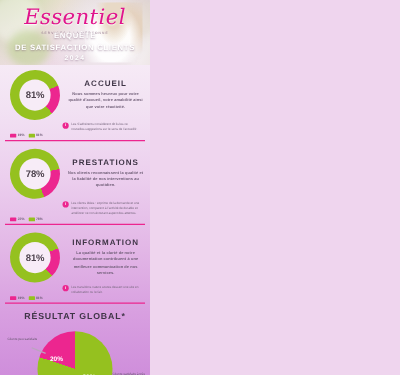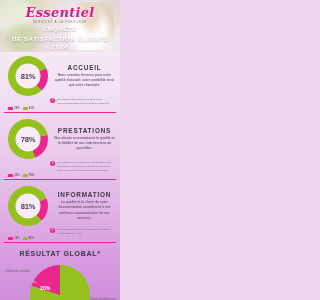--- a/index.html
+++ b/index.html
@@ -34,22 +34,22 @@
       radial-gradient(ellipse at 70% 40%, rgba(226,200,170,.55) 0 30%, rgba(226,200,170,0) 60%);
     filter:blur(.4px);
   }
   .logo {
     position:absolute; left:0; right:0; top:6px;
     text-align:center;
   }
   .logo-word {
     font-family:"DejaVu Serif", serif;
     font-style:italic;
-    font-weight:bold;
-    font-size:13px;
+    font-weight:normal;
+    font-size:17px;
     letter-spacing:.3px;
     color:#e0158c;
     text-shadow:0 1px 1px rgba(255,255,255,.85);
     line-height:1;
   }
   .logo-sub {
     font-size:2.6px;
     letter-spacing:.9px;
     color:#8d6f86;
     margin-top:1.5px;

